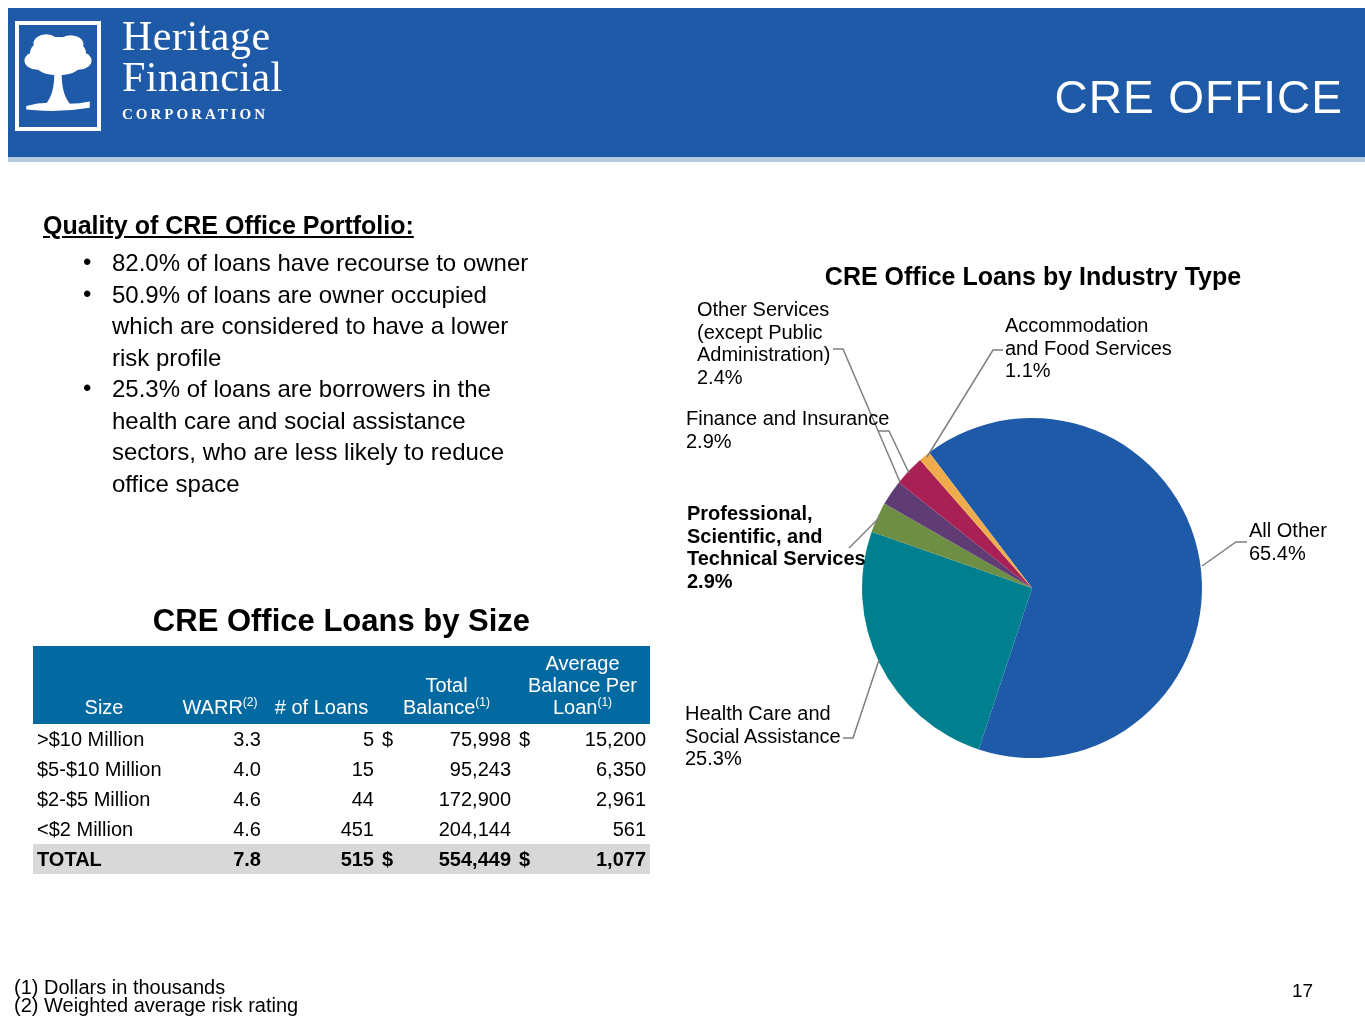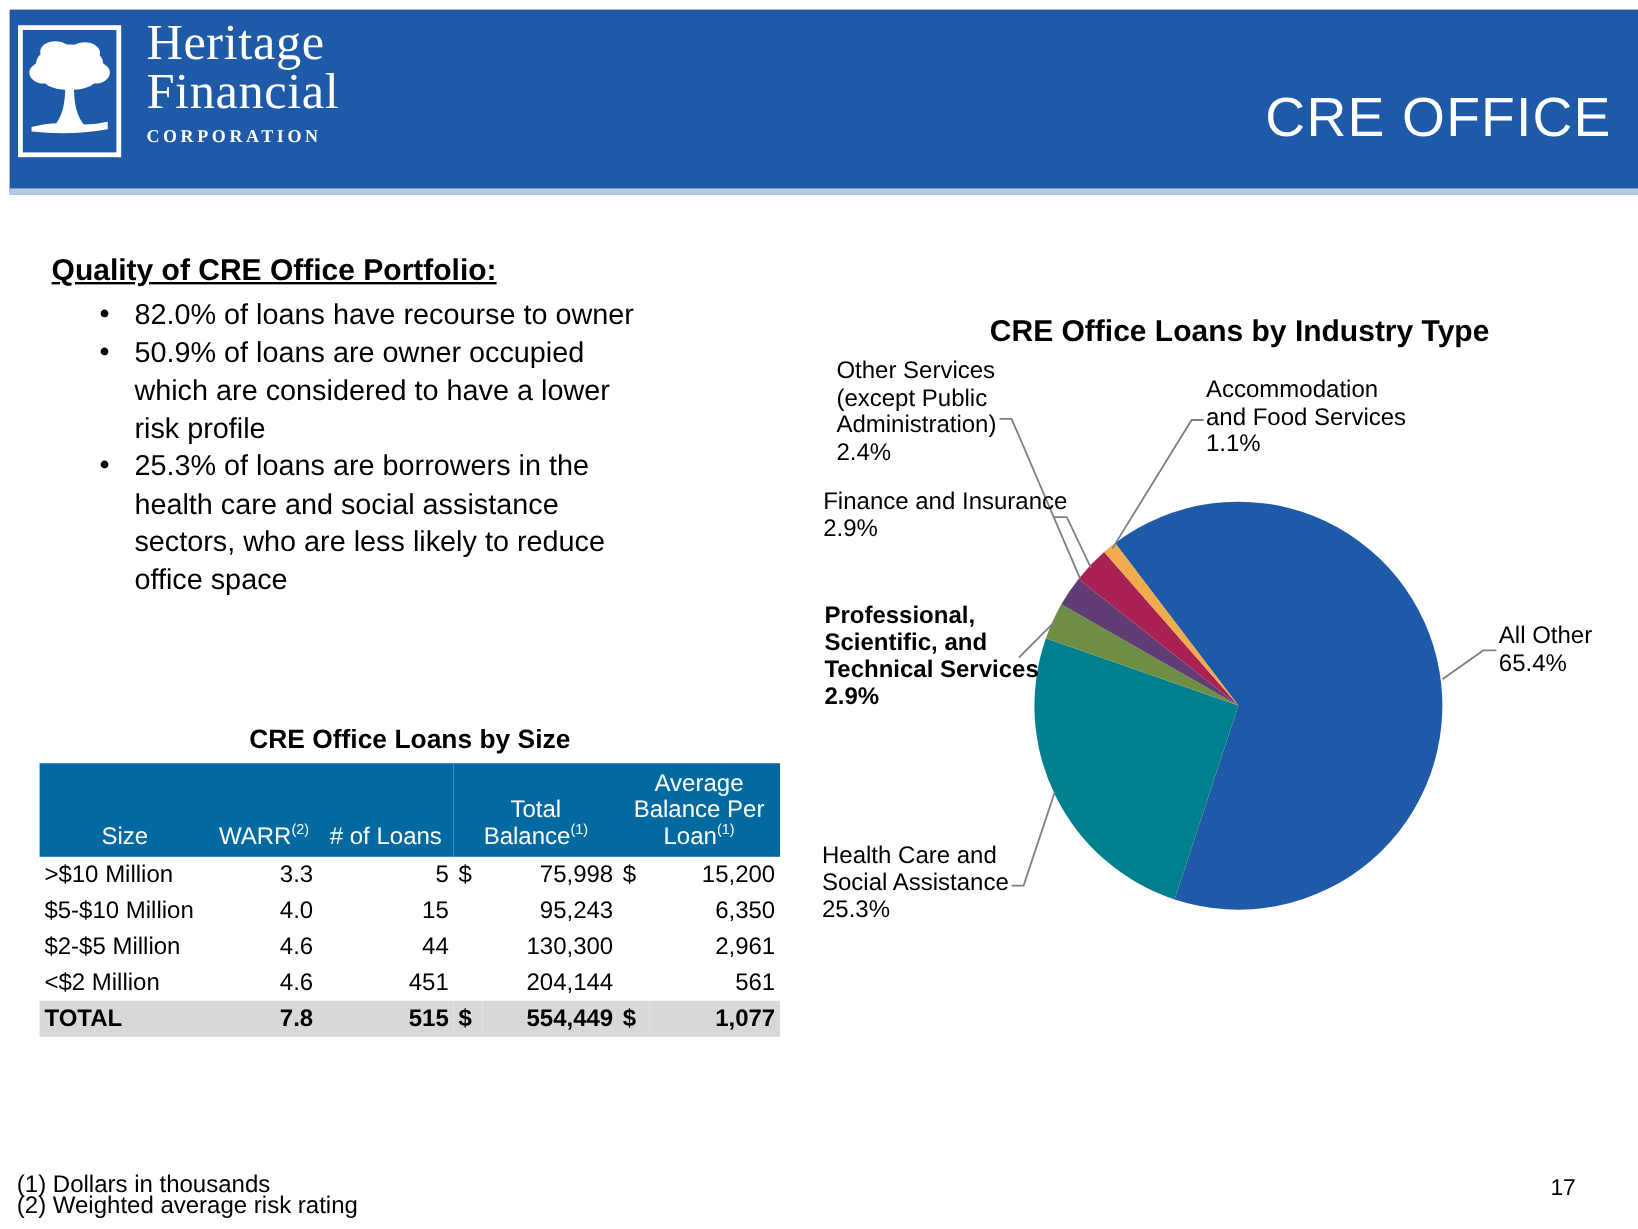--- a/index.html
+++ b/index.html
@@ -25,21 +25,21 @@
     font-size:46px;font-weight:normal;letter-spacing:1px;white-space:nowrap;
   }
   
   .quality{position:absolute;left:43px;top:211px;width:580px;}
   .q-head{font-size:25px;font-weight:bold;text-decoration:underline;margin:0 0 7px 0;}
   .q-list{list-style:none;margin:0;padding:0;}
   .q-item{position:relative;padding-left:69px;font-size:24px;line-height:31.5px;}
   .q-item .dot{position:absolute;left:40px;top:-1px;font-size:24px;}
   
   .table-area{position:absolute;left:33px;top:603px;width:617px;}
-  .table-title{text-align:center;font-size:22px;font-weight:bold;margin:0 0 7px 0;}
+  .table-title{text-align:center;font-size:31px;font-weight:bold;margin:0 0 7px 0;}
   table.loans{border-collapse:collapse;table-layout:fixed;width:617px;font-size:20px;}
   table.loans th{
     background:#0369a1;color:#fff;font-weight:normal;vertical-align:bottom;
     text-align:center;line-height:22px;padding:6px 2px 6px 2px;
   }
   table.loans sup{font-size:12px;line-height:0;}
   table.loans td{padding:3px 4px;line-height:24px;white-space:nowrap;}
   td.c-size{text-align:left;padding-left:6px;}
   td.c-warr{text-align:right;padding-right:8px;}
   td.c-loans{text-align:right;padding-right:4px;}
@@ -133,21 +133,21 @@
           <td class="c-dollar"></td>
           <td class="c-bal">95,243</td>
           <td class="c-dollar"></td>
           <td class="c-avg">6,350</td>
         </tr>
         <tr>
           <td class="c-size">$2-$5 Million</td>
           <td class="c-warr">4.6</td>
           <td class="c-loans">44</td>
           <td class="c-dollar"></td>
-          <td class="c-bal">130,300</td>
+          <td class="c-bal">172,900</td>
           <td class="c-dollar"></td>
           <td class="c-avg">2,961</td>
         </tr>
         <tr>
           <td class="c-size">&lt;$2 Million</td>
           <td class="c-warr">4.6</td>
           <td class="c-loans">451</td>
           <td class="c-dollar"></td>
           <td class="c-bal">204,144</td>
           <td class="c-dollar"></td>

